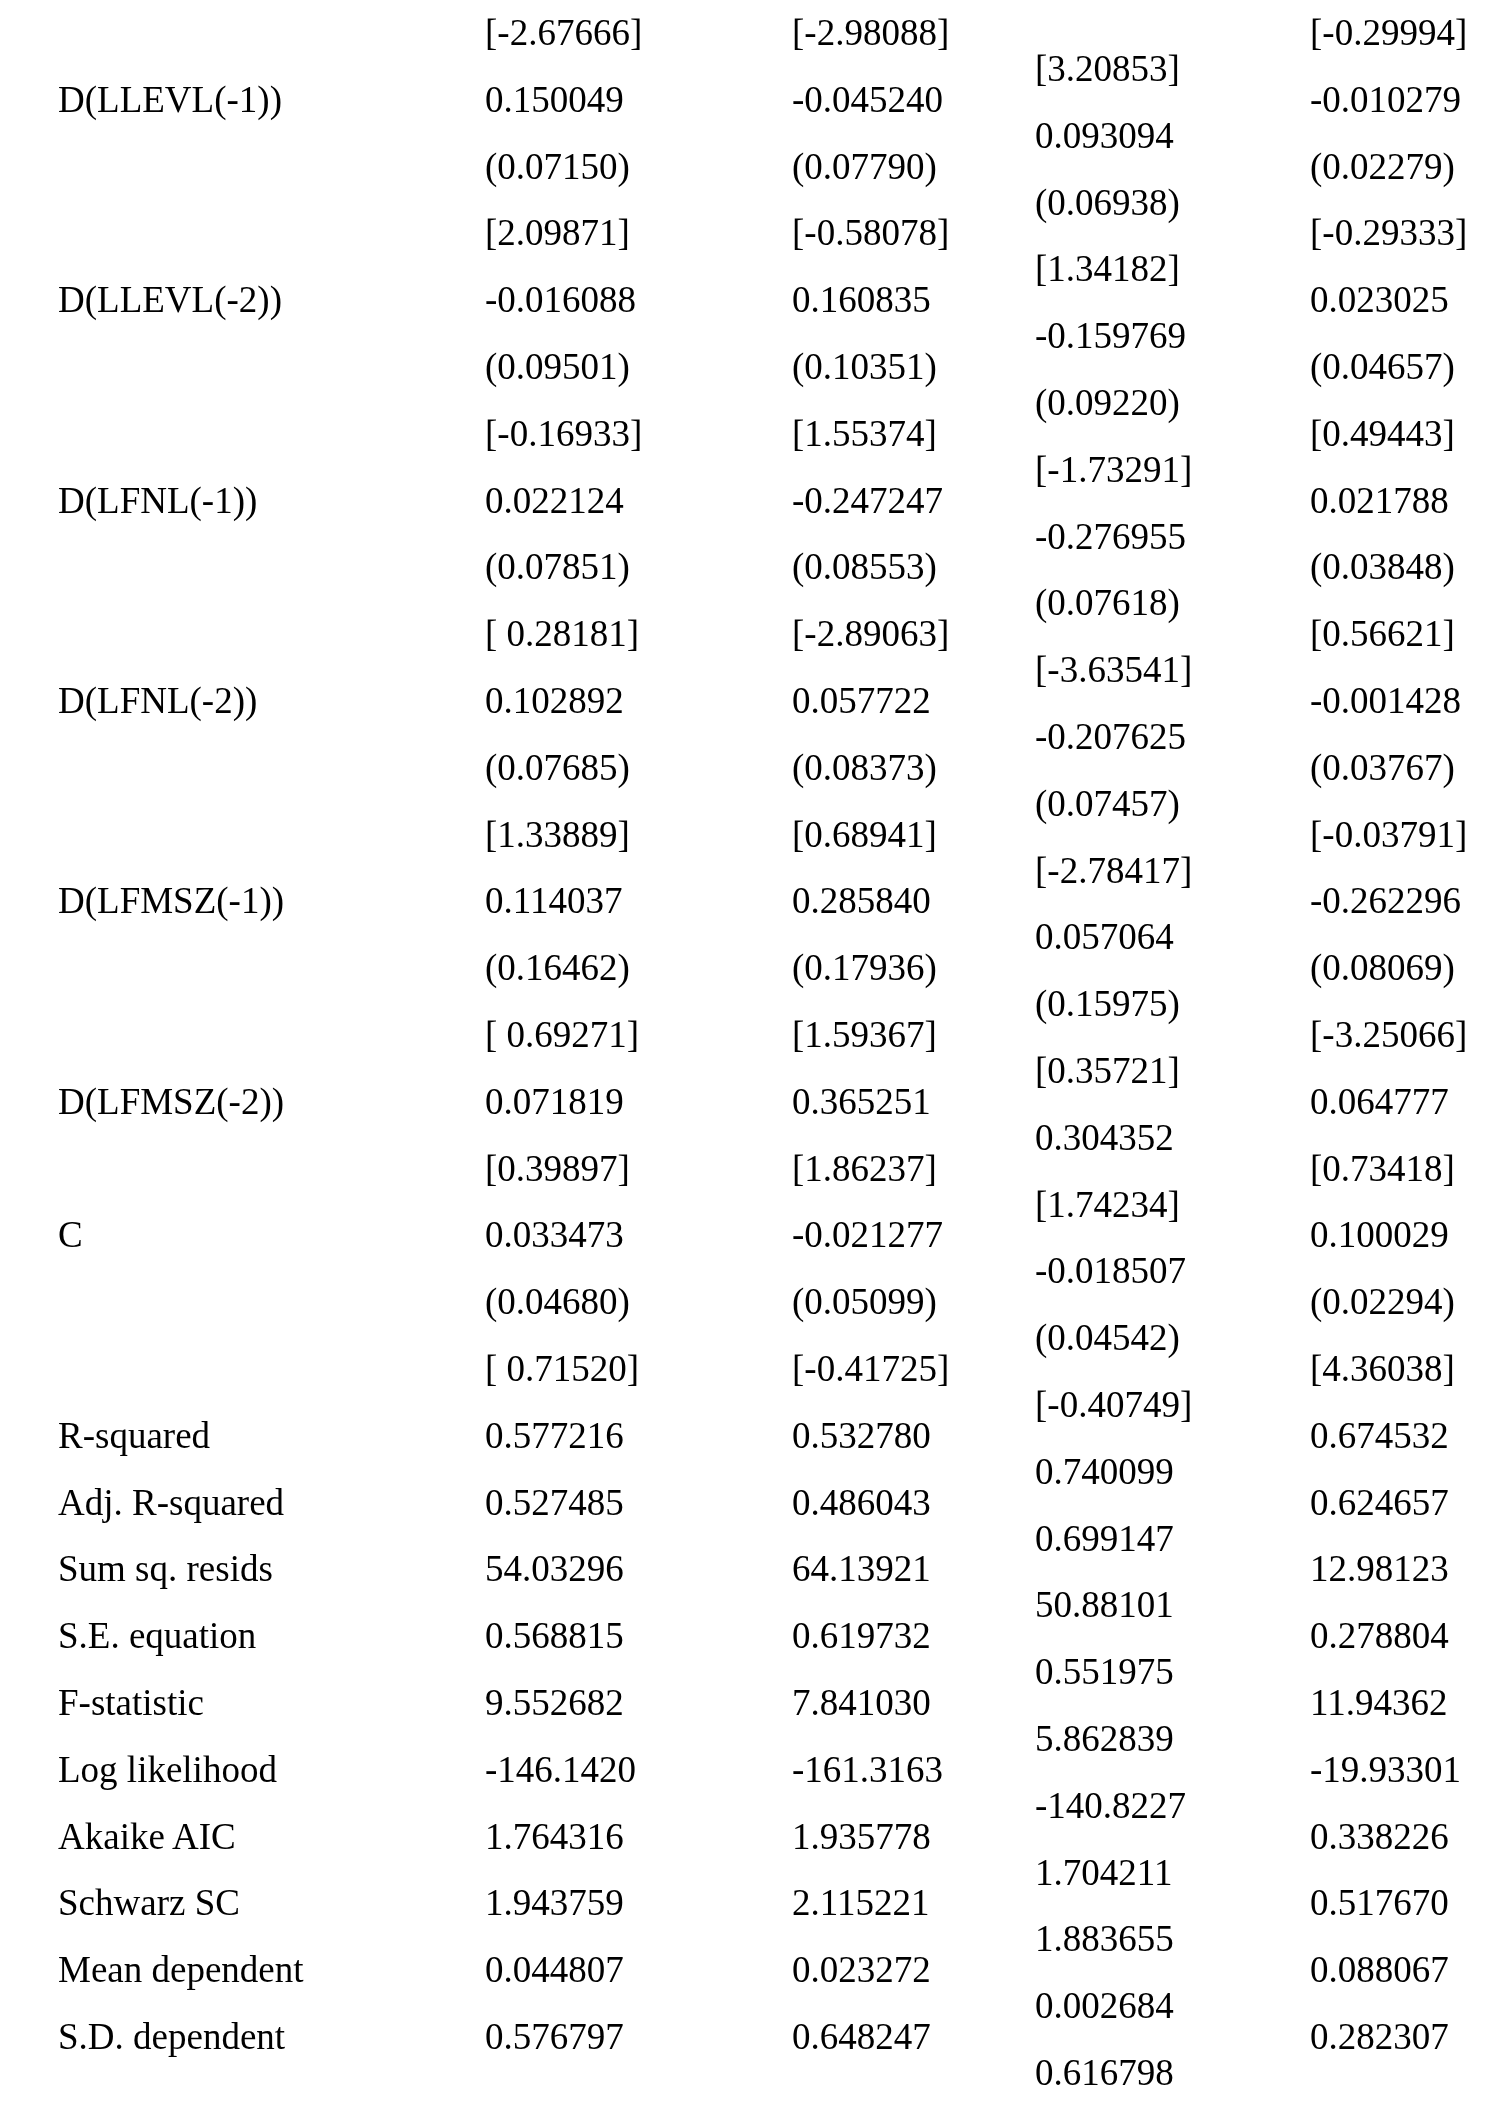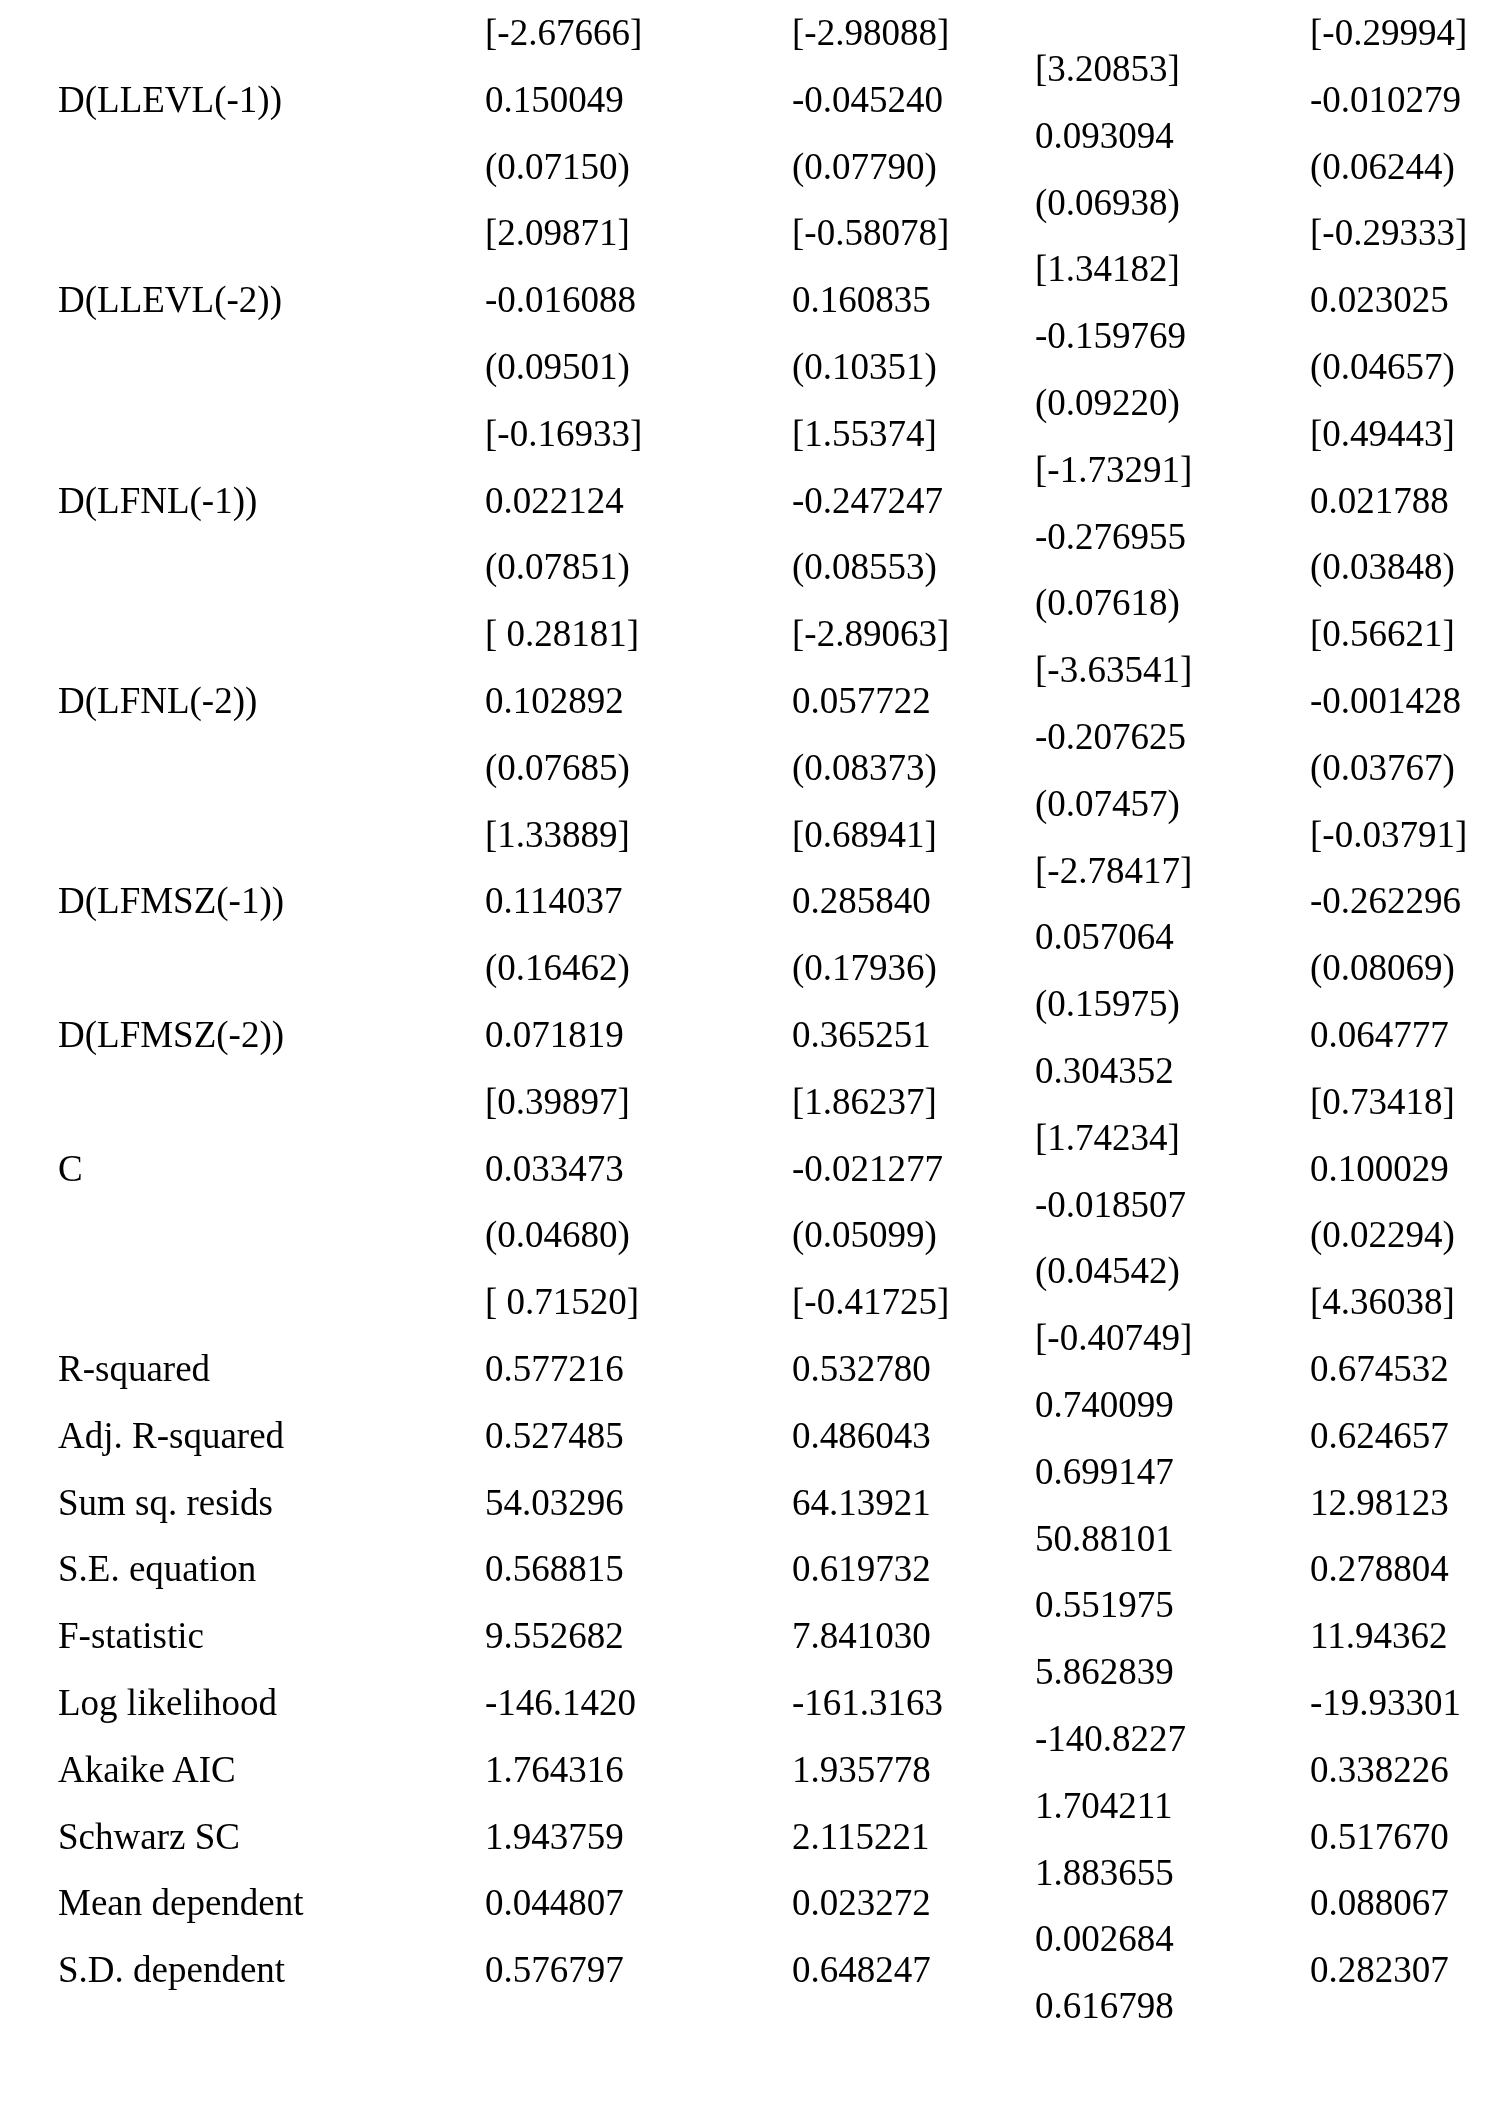--- a/index.html
+++ b/index.html
@@ -55,21 +55,21 @@
     <span class="cell c0">0.150049</span>
     <span class="cell c1">-0.045240</span>
     <span class="cell c2">0.093094</span>
     <span class="cell c3">-0.010279</span>
   </div>
   <div class="row">
     <span class="cell label"></span>
     <span class="cell c0">(0.07150)</span>
     <span class="cell c1">(0.07790)</span>
     <span class="cell c2">(0.06938)</span>
-    <span class="cell c3">(0.06244)</span>
+    <span class="cell c3">(0.02279)</span>
   </div>
   <div class="row">
     <span class="cell label"></span>
     <span class="cell c0">[2.09871]</span>
     <span class="cell c1">[-0.58078]</span>
     <span class="cell c2">[1.34182]</span>
     <span class="cell c3">[-0.29333]</span>
   </div>
   <div class="row">
     <span class="cell label">D(LLEVL(-2))</span>
@@ -142,20 +142,27 @@
     <span class="cell c3">-0.262296</span>
   </div>
   <div class="row">
     <span class="cell label"></span>
     <span class="cell c0">(0.16462)</span>
     <span class="cell c1">(0.17936)</span>
     <span class="cell c2">(0.15975)</span>
     <span class="cell c3">(0.08069)</span>
   </div>
   <div class="row">
+    <span class="cell label"></span>
+    <span class="cell c0">[ 0.69271]</span>
+    <span class="cell c1">[1.59367]</span>
+    <span class="cell c2">[0.35721]</span>
+    <span class="cell c3">[-3.25066]</span>
+  </div>
+  <div class="row">
     <span class="cell label">D(LFMSZ(-2))</span>
     <span class="cell c0">0.071819</span>
     <span class="cell c1">0.365251</span>
     <span class="cell c2">0.304352</span>
     <span class="cell c3">0.064777</span>
   </div>
   <div class="row">
     <span class="cell label"></span>
     <span class="cell c0">[0.39897]</span>
     <span class="cell c1">[1.86237]</span>

